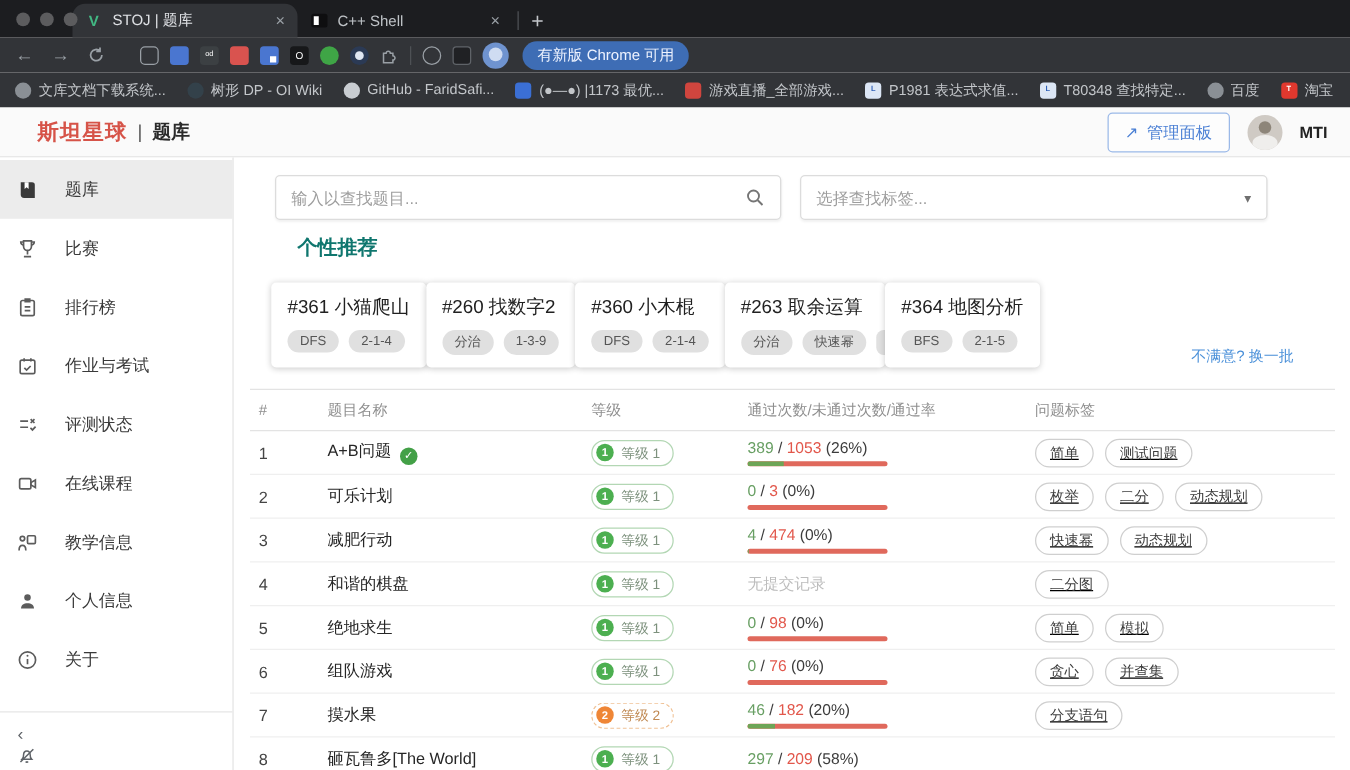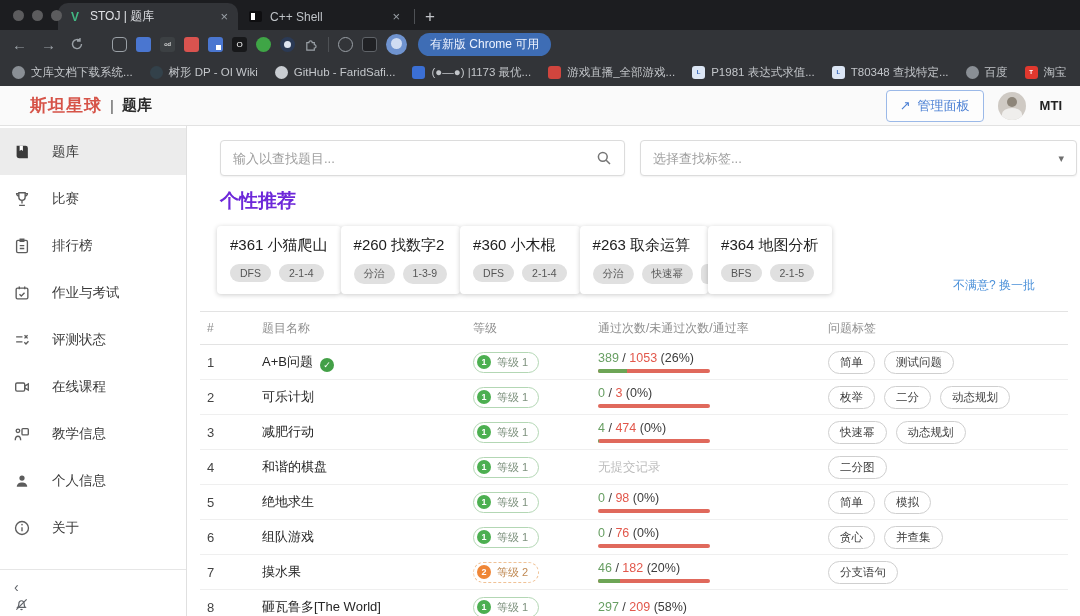--- a/index.html
+++ b/index.html
@@ -82,26 +82,26 @@
   .side-item { height:47px; display:flex; align-items:center; padding-left:13px; gap:21px; font-size:13.5px; color:#3a3a3a; }
   .side-item.active { background:#ececec; }
   .side-item .sicon { width:18px; height:18px; flex:none; display:flex; align-items:center; justify-content:center; }
   .side-foot { margin-top:auto; border-top:1px solid #e6e6e6; padding:7px 0 4px 14px; color:#5f6368; }
   .side-foot .fico { display:block; font-size:14px; line-height:20px; }
 
   .main { position:relative; flex:1; background:#fff; }
   .searchbox { position:absolute; top:14px; height:36px; border:1px solid #dcdcdc; border-radius:4px; background:#fff;
                box-shadow:0 1px 2px rgba(0,0,0,0.06); display:flex; align-items:center; padding:0 12px; }
   .sb1 { left:33px; width:405px; }
-  .sb2 { left:453px; width:437px; }
+  .sb2 { left:453px; width:374px; }
   .searchbox input { border:none; outline:none; flex:1; font-size:13px; color:#333; font-family:inherit; background:transparent; }
   .searchbox input::placeholder { color:#9e9e9e; }
   .dd-arrow { color:#6f6f6f; font-size:11px; }
 
-  .rec-title { position:absolute; left:33px; top:62px; font-size:19px; font-weight:bold; color:#6d28d9; }
+  .rec-title { position:absolute; left:51px; top:62px; font-size:16px; font-weight:bold; color:#0f766e; }
   .cards { position:absolute; left:30px; top:100px; display:flex; gap:0; align-items:stretch; }
   .card { background:#fff; border-radius:4px; box-shadow:0 1px 5px rgba(0,0,0,0.2); padding:10px 13px 10px; overflow:hidden; position:relative; }
   .card-title { font-size:15px; color:#212121; white-space:nowrap; }
   .card-tags { display:flex; gap:8px; margin-top:9px; }
   .ctag { background:#e0e0e0; border-radius:10px; font-size:10.5px; color:#555; padding:3px 10px; white-space:nowrap; }
   .ctag-sliver { width:12px; padding:3px 0 3px 6px; margin-right:-18px; }
   .refresh { position:absolute; left:766px; top:151px; font-size:12px; color:#4a90d9; white-space:nowrap; }
 
   .ptable { position:absolute; left:13px; top:185px; width:868px; border-top:1px solid #e3e3e3; font-size:13px; }
   .thead, .trow { display:grid; grid-template-columns:55px 211px 125px 230px 1fr; align-items:center; padding-left:7px; }
@@ -116,21 +116,21 @@
   .lv-c { width:14px; height:14px; border-radius:50%; background:#4caf50; color:#fff; font-size:9px; font-weight:bold;
           display:flex; align-items:center; justify-content:center; }
   .lv.orange { border-color:#f0c296; color:#c08952; border-style:dashed; }
   .lv.orange .lv-c { background:#ef8636; }
   .passcell { font-size:12.5px; color:#3c3c3c; }
   .p-green { color:#689f63; }
   .p-red { color:#e2574b; }
   .bar { width:112px; height:4px; border-radius:2px; background:#e0695c; margin-top:4px; overflow:hidden; }
   .bar-fill { height:100%; background:#6da556; width:0; }
   .nosub { color:#bdbdbd; font-size:12.5px; }
-  .tagcell { display:flex; gap:9px; }
+  .tagcell { display:flex; gap:9px;text-decoration:underline; }
   .tpill { border:1px solid #cfcfcf; border-radius:13px; padding:3px 11px; font-size:11.5px; color:#3c3c3c; white-space:nowrap; }
 
   svg { display:block; }
 </style>
 </head>
 <body>
 
 <div class="stage">
 
   <div class="tabstrip">

